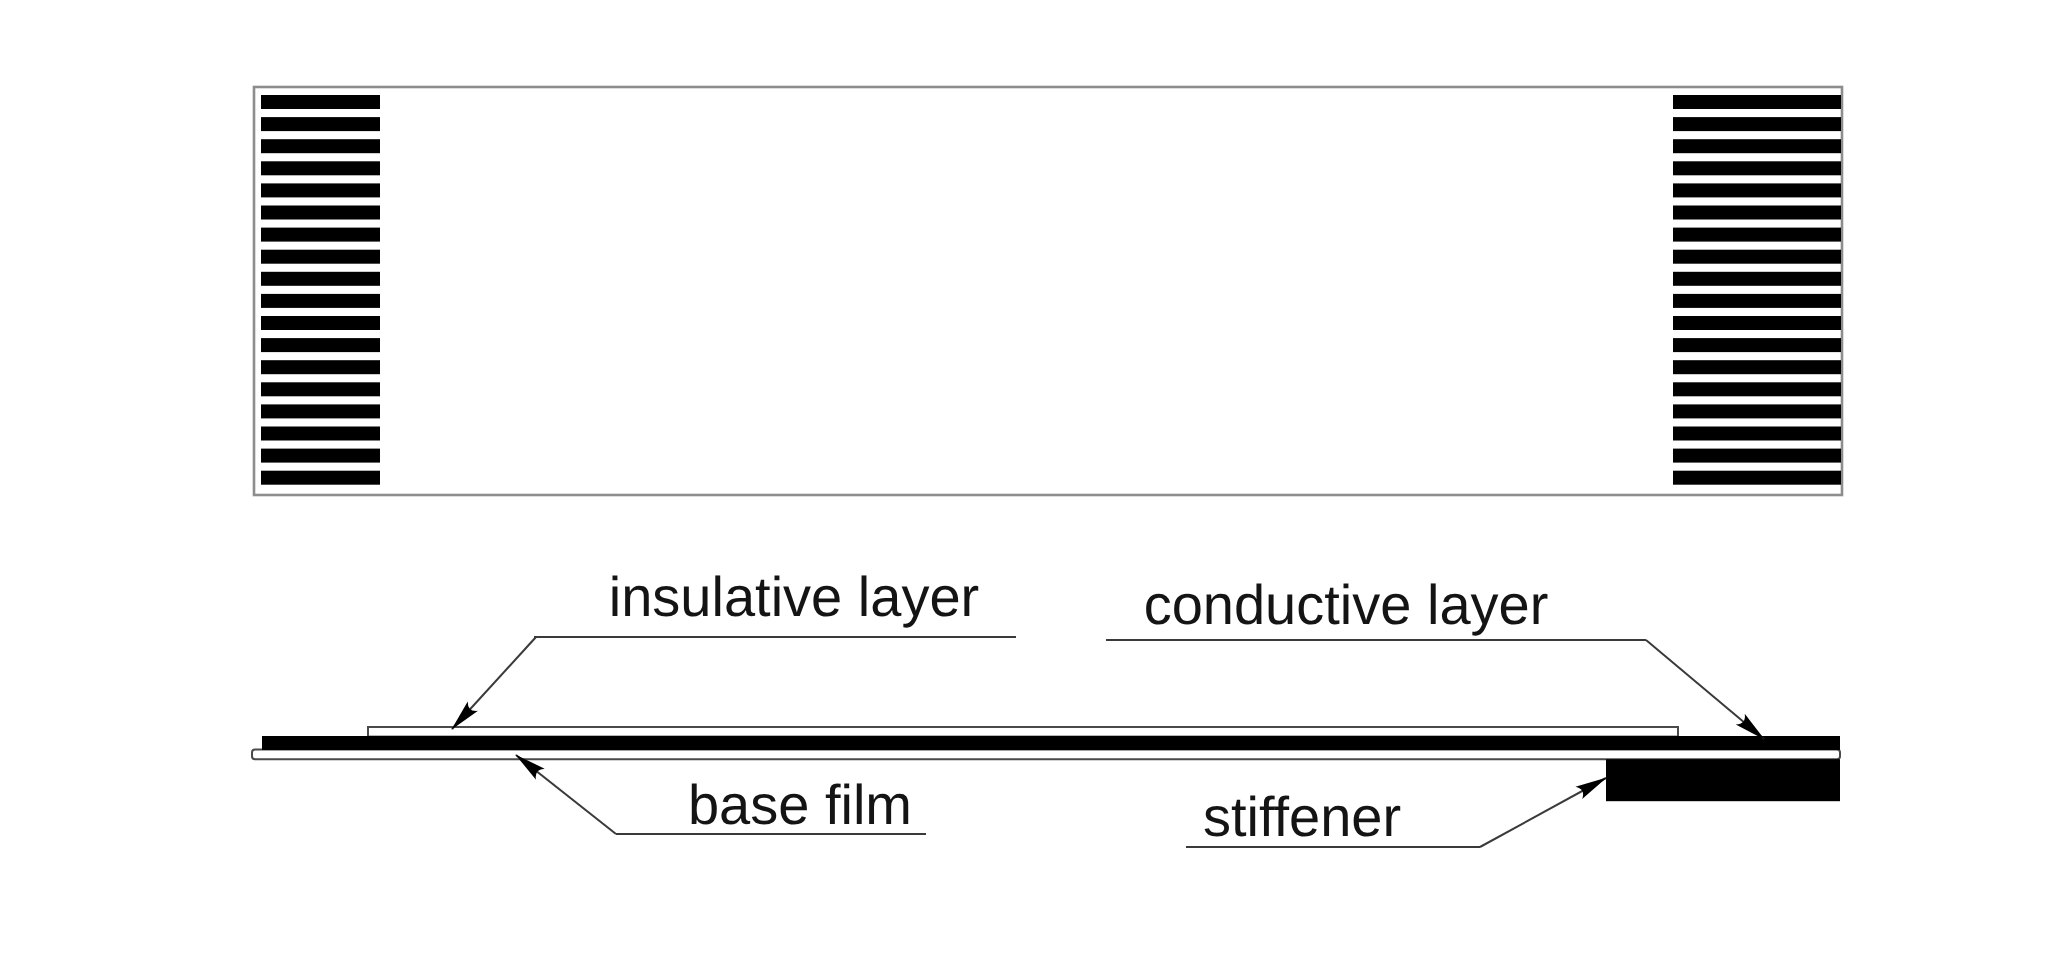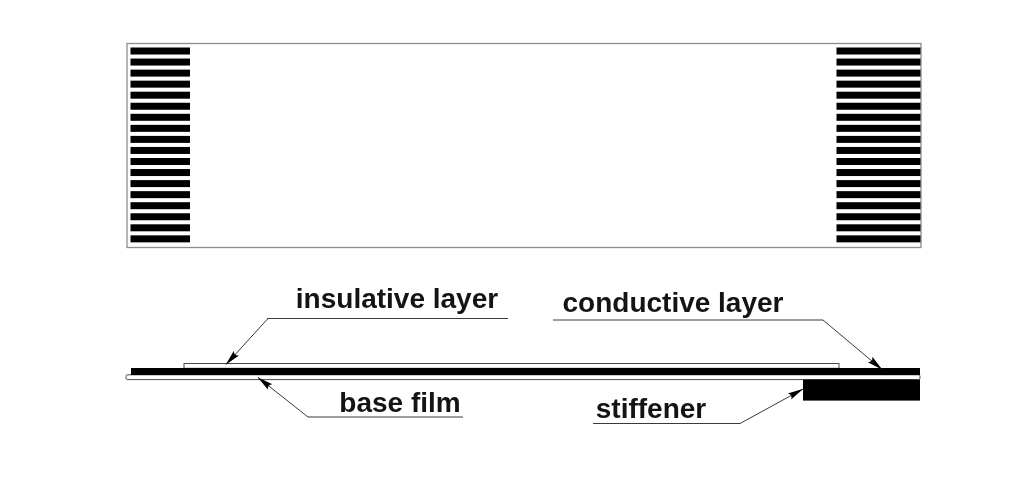--- a/index.html
+++ b/index.html
@@ -7,21 +7,20 @@
     padding: 0;
     background: #ffffff;
     font-family: "Liberation Sans", sans-serif;
   }
   #stage {
     position: relative;
     width: 1035px;
     height: 489px;
     background: #ffffff;
     overflow: hidden;
-    font-weight: bold;
   }
   #diagram-svg {
     position: absolute;
     left: 0;
     top: 0;
   }
   .layer-label {
     font-family: "Liberation Sans", sans-serif;
     font-size: 28px;
     fill: #141414;

